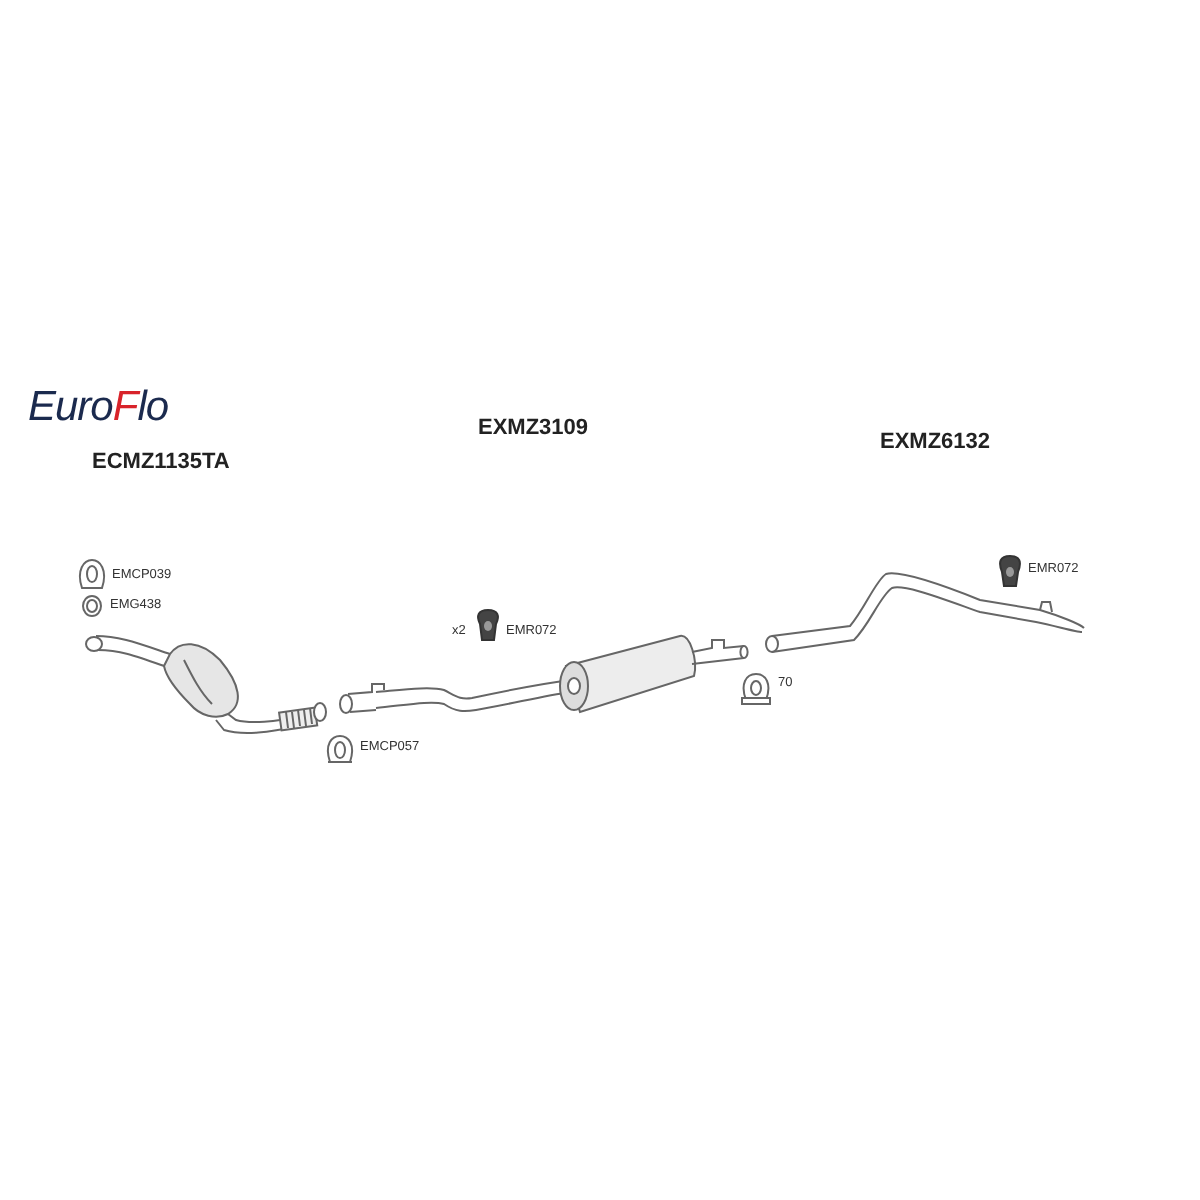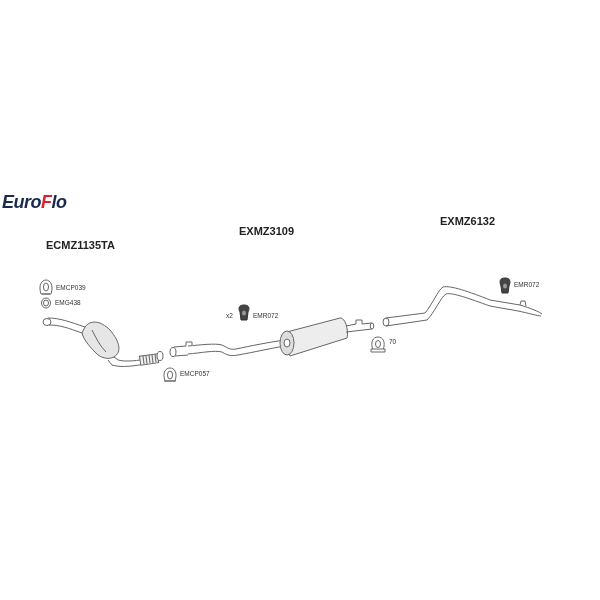--- a/index.html
+++ b/index.html
@@ -1,29 +1,29 @@
 <!DOCTYPE html>
 <html><head>
   <meta charset="utf-8">
   <style>
     html, body { margin: 0; padding: 0; }
     body { width: 600px; height: 600px; background: #ffffff; position: relative; overflow: hidden; font-family: "Liberation Sans", sans-serif; }
-    .logo { position: absolute; left: 2px; top: 192px; font-family: "Liberation Sans", sans-serif; font-weight: bold; font-style: italic; font-size: 18px; letter-spacing: -0.5px; color: #1b2a4e; }
+    .logo { position: absolute; left: 14px; top: 192px; font-family: "Liberation Sans", sans-serif; font-weight: normal; font-style: italic; font-size: 21px; letter-spacing: -0.5px; color: #1b2a4e; }
     .logo .f { color: #d8232a; }
     .part-code { position: absolute; font-size: 11px; font-weight: bold; color: #222; }
     .label { position: absolute; font-size: 6.5px; color: #333; font-family: "Liberation Sans", sans-serif; white-space: nowrap; }
     svg.diagram { position: absolute; left: 0; top: 0; }
   </style>
 </head>
 <body>
 
 <div class="logo"><span>Euro</span><span class="f">F</span><span>lo</span></div>
 
-<div class="part-code" style="left:46px;top:239px;">ECMZ1135TA</div>
-<div class="part-code" style="left:239px;top:225px;">EXMZ3109</div>
+<div class="part-code" style="left:46px;top:225px;">ECMZ1135TA</div>
+<div class="part-code" style="left:239px;top:208px;">EXMZ3109</div>
 <div class="part-code" style="left:440px;top:215px;">EXMZ6132</div>
 
 <svg class="diagram" width="600" height="600" viewBox="0 0 600 600">
   <g fill="none" stroke="#666" stroke-width="1">
 
     <g>
       <path d="M41,294 C38,285 42,280 46,280 C50,280 54,285 51,294 Z" fill="#fff"></path>
       <ellipse cx="46" cy="287" rx="2.5" ry="4"></ellipse>
       <path d="M42,294 L50,294"></path>
     </g>

